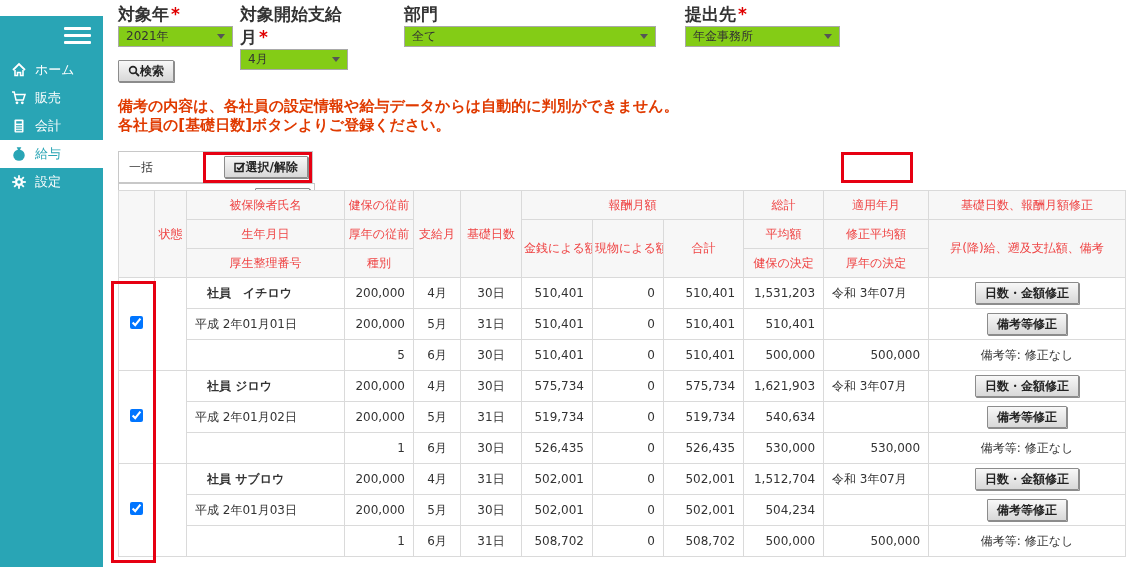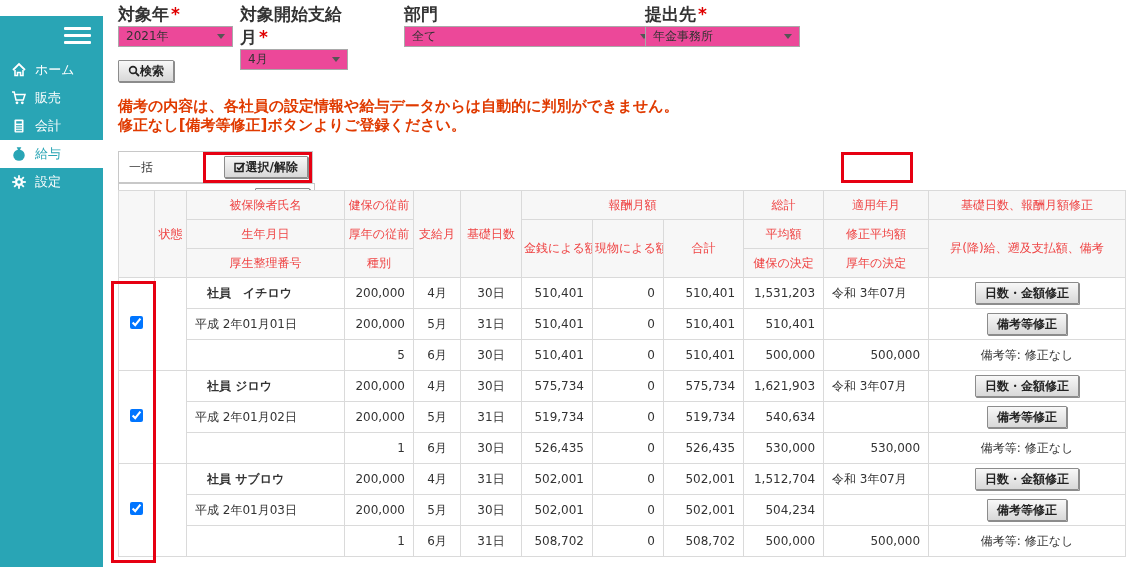--- a/index.html
+++ b/index.html
@@ -17,21 +17,21 @@
   .nav-item { display:flex; align-items:center; gap:8px; height:28px; padding-left:11px;
               color:#fff; font-size:13px; cursor:pointer; }
   .nav-item.active { background:#fff; color:#29a5b5; }
   .nav-item svg { width:16px; height:16px; flex:0 0 16px; }
   .nav-item .hole { fill:#29a5b5; }
   
   .content { position:absolute; left:103px; top:0; width:1027px; height:567px; }
   .filter { position:absolute; top:3px; }
   .filter-label { font-weight:bold; color:#333; margin-bottom:0; font-size:17px; }
   .req { color:#e00000; margin-left:2px; }
-  .select { border:1px solid #a9a9a9; background:#ec4899; height:21px; display:flex;
+  .select { border:1px solid #a9a9a9; background:#84cc16; height:21px; display:flex;
             align-items:center; justify-content:space-between; padding:4px 7px; cursor:pointer; }
   .caret { width:0; height:0; border-left:4px solid transparent; border-right:4px solid transparent;
            border-top:5px solid #555; }
   .btn { display:inline-flex; align-items:center; justify-content:center; 
          background:linear-gradient(#f8f8f8,#d8d8d8); border:1px solid #8c8c8c;
          box-shadow:1px 1px 0 rgba(0,0,0,.45); font-size:12px; font-weight:bold; color:#222;
          padding:3px 9px; cursor:pointer; border-radius:1px; font-family:inherit; line-height:1.2;
          white-space:nowrap; }
   .btn.danger { background:#d9534f; border-color:#bf3e35; color:#fff; }
   .btn svg { flex:0 0 auto; }
@@ -147,39 +147,39 @@
         <span class="caret"></span>
       </div>
   </div>
   <div class="filter" style="left:301px; width:252px;">
     <div class="filter-label"><span>部門</span><span class="req"></span></div>
     <div class="select">
         <span>全て</span>
         <span class="caret"></span>
       </div>
   </div>
-  <div class="filter" style="left:542px; width:155px;">
+  <div class="filter" style="left:582px; width:155px;">
     <div class="filter-label"><span>提出先</span><span class="req">*</span></div>
     <div class="select">
         <span>年金事務所</span>
         <span class="caret"></span>
       </div>
   </div>
 
   <button class="btn search-btn">
     <svg width="12" height="12" viewBox="0 0 12 12">
         <circle cx="5" cy="5" r="3.4" fill="none" stroke="#222" stroke-width="1.6"></circle>
         <line x1="7.6" y1="7.6" x2="11" y2="11" stroke="#222" stroke-width="1.8"></line>
       </svg>
     <span>検索</span>
   </button>
 
   <div class="warning">
     <div>備考の内容は、各社員の設定情報や給与データからは自動的に判別ができません。</div>
-    <div>修正なし[備考等修正]ボタンよりご登録ください。</div>
+    <div>各社員の[基礎日数]ボタンよりご登録ください。</div>
   </div>
 
   <div class="toolbar">
     <div class="tgroup" style="width:195px; margin-right:5px;">
       <span class="tlabel">一括</span>
       <div class="btns">
           <button class="btn">
         <svg width="12" height="12" viewBox="0 0 12 12">
               <rect x="1" y="2.5" width="8" height="8" fill="none" stroke="#222" stroke-width="1.5"></rect>
               <path d="M3 6.5 l2 2 L10.5 2" fill="none" stroke="#222" stroke-width="1.7"></path>

